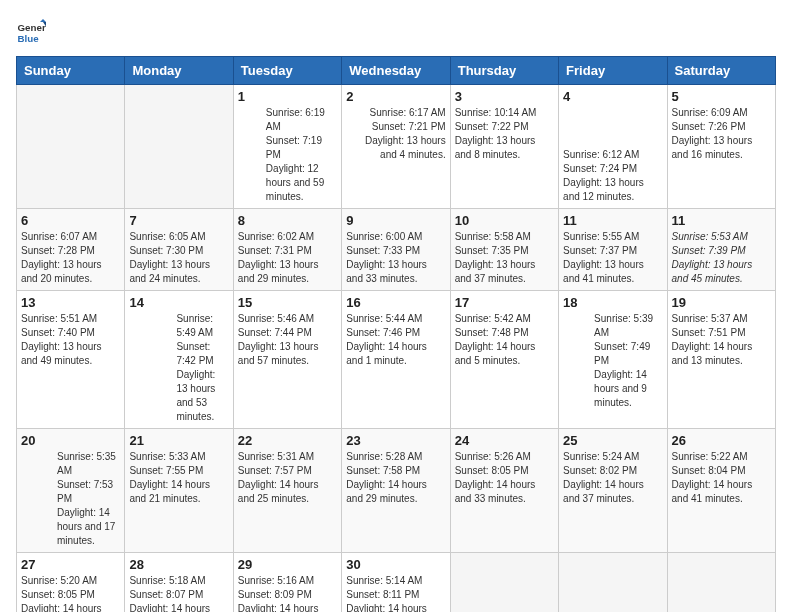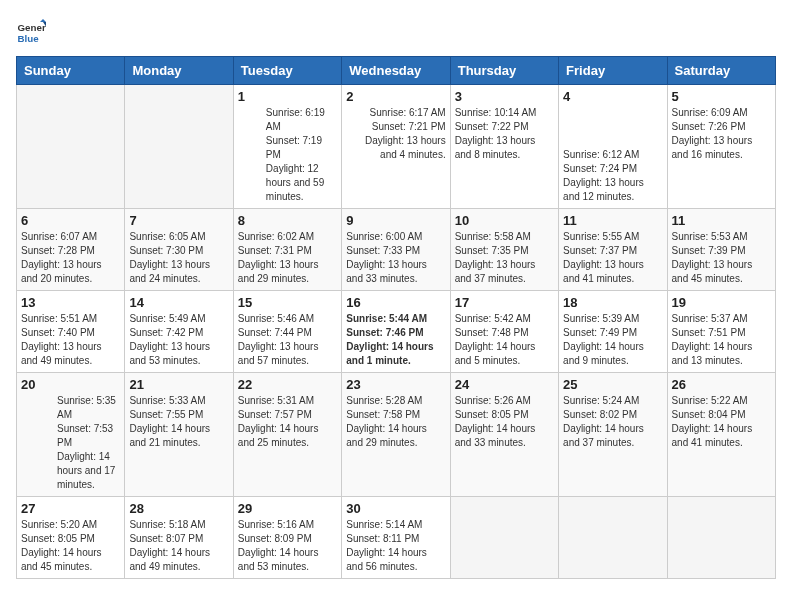--- a/index.html
+++ b/index.html
@@ -174,59 +174,59 @@
 Daylight: 13 hours and 37 minutes.</div>
         </td>
         <td>
           <span class="day-number">11</span>
           <div class="day-info" style="white-space: pre-line;">Sunrise: 5:55 AM
 Sunset: 7:37 PM
 Daylight: 13 hours and 41 minutes.</div>
         </td>
         <td>
           <span class="day-number">11</span>
-          <div class="day-info" style="white-space: pre-line;">Sunrise: 5:53 AM
+          <div class="day-info" style="white-space: pre-line; font-style: italic;">Sunrise: 5:53 AM
 Sunset: 7:39 PM
 Daylight: 13 hours and 45 minutes.</div>
         </td>
       </tr>
       <tr>
         <td>
           <span class="day-number">13</span>
           <div class="day-info" style="white-space: pre-line;">Sunrise: 5:51 AM
 Sunset: 7:40 PM
 Daylight: 13 hours and 49 minutes.</div>
         </td>
         <td>
           <span class="day-number">14</span>
-          <div class="day-info" style="white-space: pre-line;">Sunrise: 5:49 AM
+          <div class="day-info" style="white-space: pre-line; margin-left: 47px;">Sunrise: 5:49 AM
 Sunset: 7:42 PM
 Daylight: 13 hours and 53 minutes.</div>
         </td>
         <td>
           <span class="day-number">15</span>
           <div class="day-info" style="white-space: pre-line;">Sunrise: 5:46 AM
 Sunset: 7:44 PM
 Daylight: 13 hours and 57 minutes.</div>
         </td>
         <td>
           <span class="day-number">16</span>
-          <div class="day-info" style="white-space: pre-line; font-weight: bold;">Sunrise: 5:44 AM
+          <div class="day-info" style="white-space: pre-line;">Sunrise: 5:44 AM
 Sunset: 7:46 PM
 Daylight: 14 hours and 1 minute.</div>
         </td>
         <td>
           <span class="day-number">17</span>
           <div class="day-info" style="white-space: pre-line;">Sunrise: 5:42 AM
 Sunset: 7:48 PM
 Daylight: 14 hours and 5 minutes.</div>
         </td>
         <td>
           <span class="day-number">18</span>
-          <div class="day-info" style="white-space: pre-line;">Sunrise: 5:39 AM
+          <div class="day-info" style="white-space: pre-line; margin-left: 31px;">Sunrise: 5:39 AM
 Sunset: 7:49 PM
 Daylight: 14 hours and 9 minutes.</div>
         </td>
         <td>
           <span class="day-number">19</span>
           <div class="day-info" style="white-space: pre-line;">Sunrise: 5:37 AM
 Sunset: 7:51 PM
 Daylight: 14 hours and 13 minutes.</div>
         </td>
       </tr>

